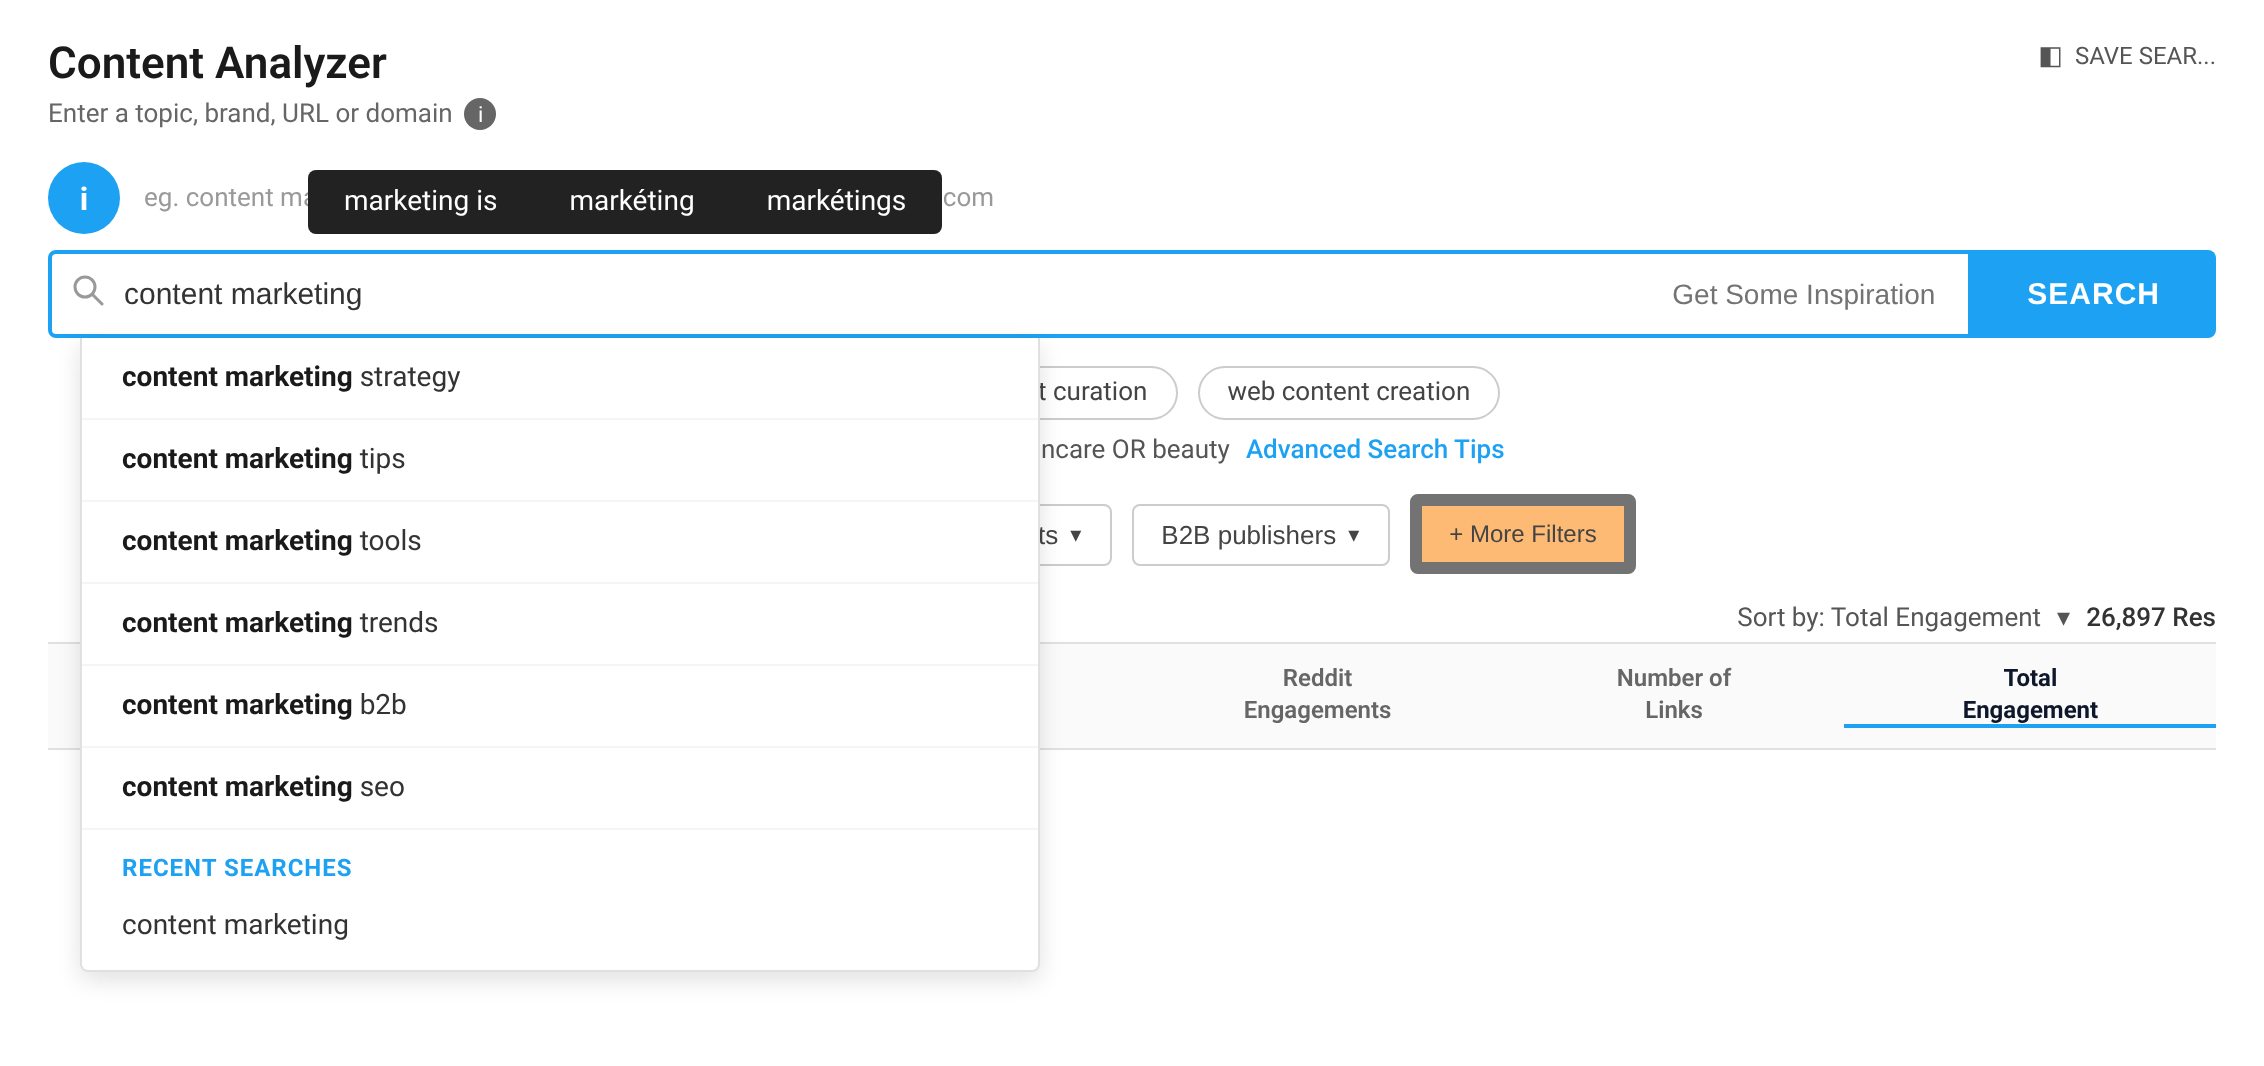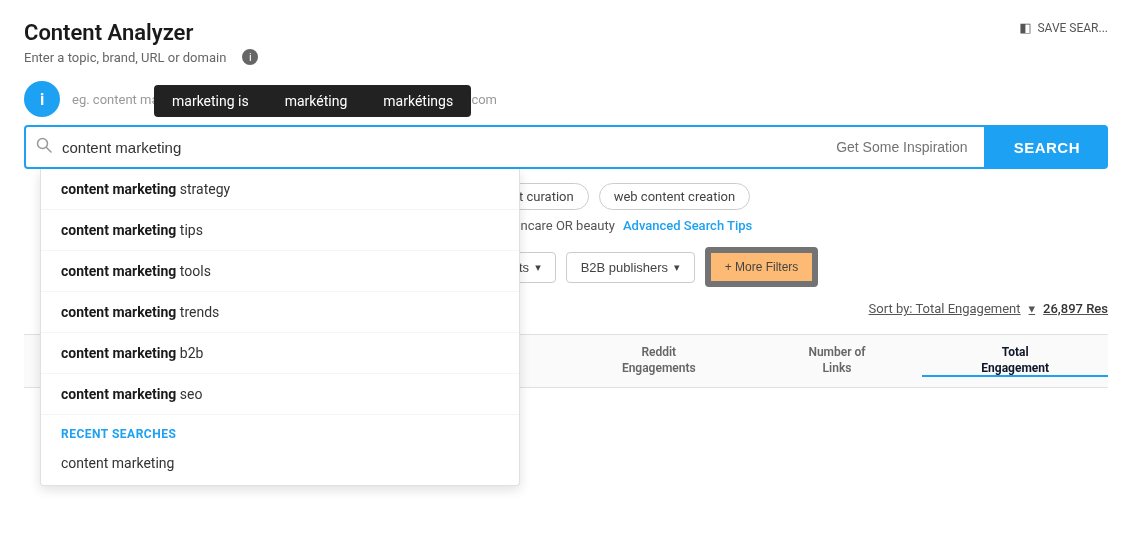--- a/index.html
+++ b/index.html
@@ -23,21 +23,21 @@
       font-weight: 600;
       color: #1a1a1a;
       margin-bottom: 4px;
     }
 
     .page-subtitle {
       font-size: 13px;
       color: #666;
       display: flex;
       align-items: center;
-      gap: 16px;
+      gap: 6px;
       margin-bottom: 16px;
     }
 
     .info-circle {
       width: 16px;
       height: 16px;
       border-radius: 50%;
       background: #666;
       color: #fff;
       font-size: 11px;
@@ -263,23 +263,22 @@
       background: #fdba74;
     }
 
     
     .sort-bar {
       display: flex;
       justify-content: flex-end;
       align-items: flex-end;
       font-size: 13px;
       color: #555;
-      margin-bottom: 18px;
+      margin-bottom: 4px;
       gap: 8px;
-      text-decoration: underline;
     }
 
     .sort-by-text {
       color: #555;
     }
 
     .results-count {
       color: #333;
       font-weight: 500;
     }

